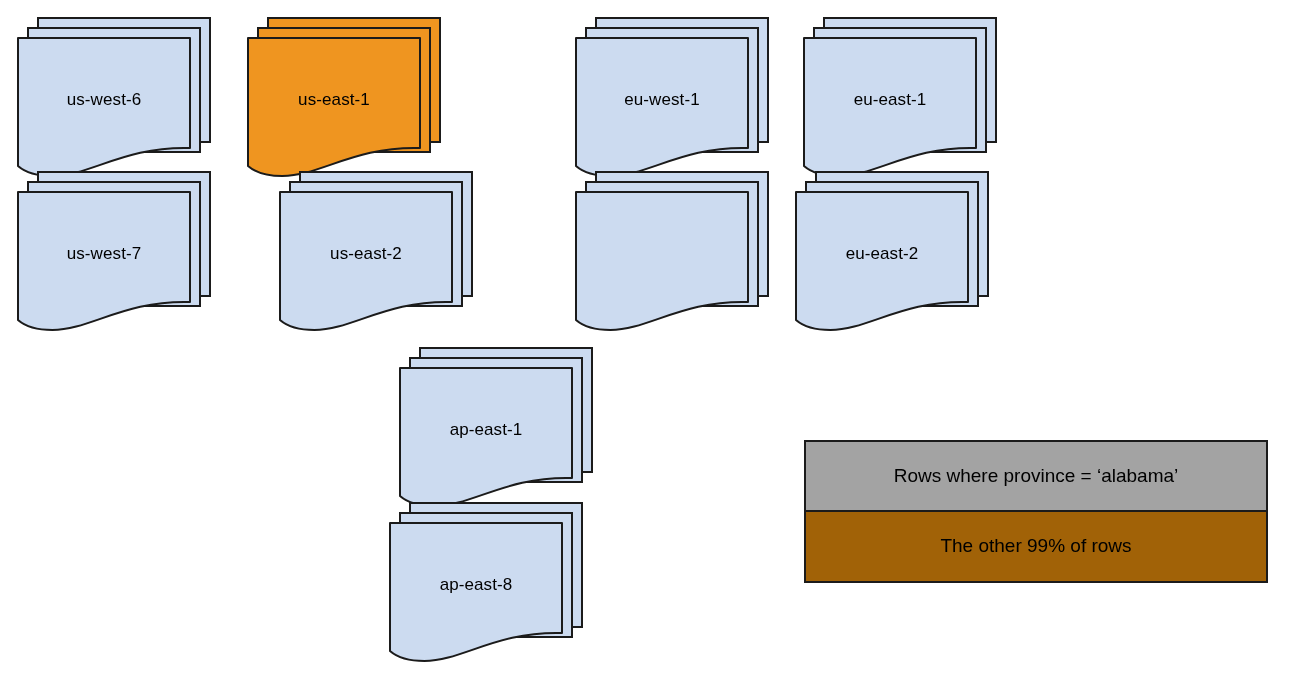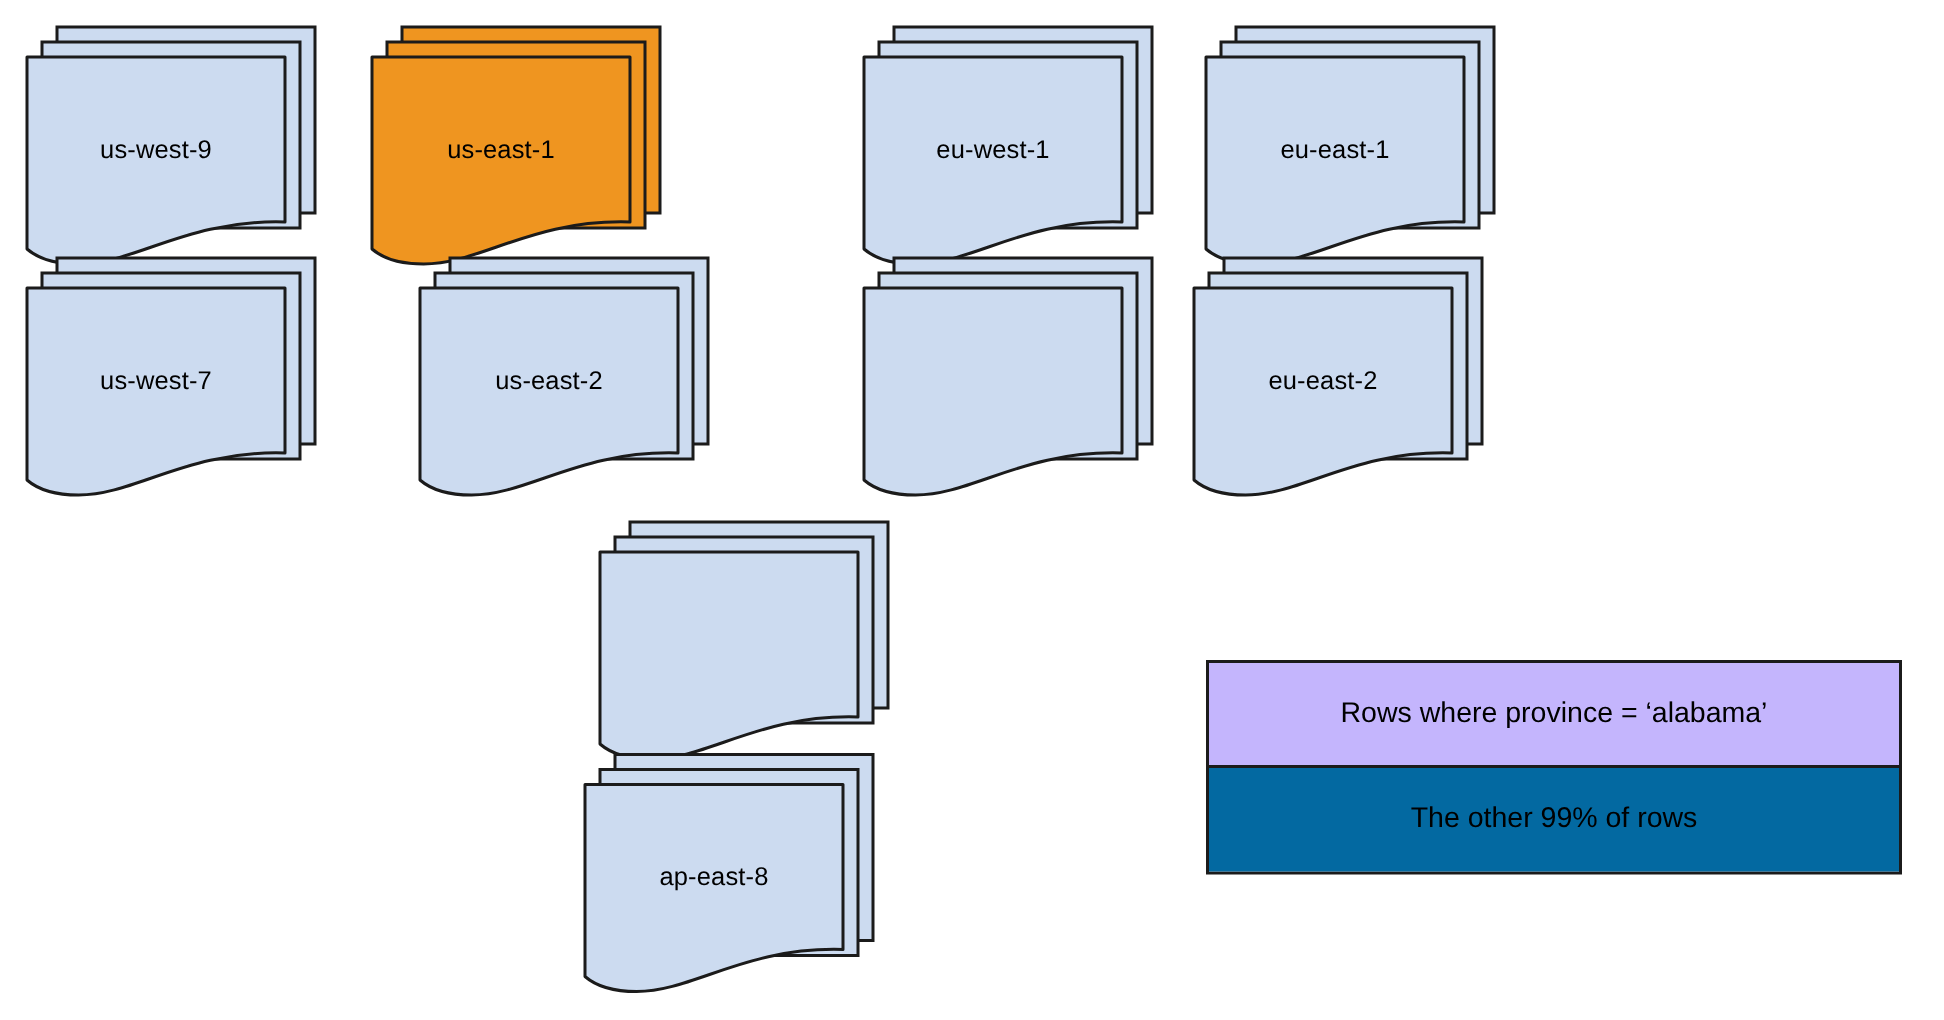--- a/index.html
+++ b/index.html
@@ -76,21 +76,21 @@
 
 <div id="canvas">
 
   <div id="groups-layer">
       <div class="doc-group" style="left: 18px; top: 18px;">
         <svg width="210" height="162" viewBox="0 0 210 162">
           <rect x="20" y="0" width="172" height="124" fill="#ccdbf0" stroke="#1b1b1b" stroke-width="2"></rect>
           <rect x="10" y="10" width="172" height="124" fill="#ccdbf0" stroke="#1b1b1b" stroke-width="2"></rect>
           <path d="M 0,20 L 172,20 L 172,130 C 106.64,128 72.24,158 34.4,158 C 17.2,158 6.88,154 0,148 Z" fill="#ccdbf0" stroke="#1b1b1b" stroke-width="2" stroke-linejoin="round"></path>
         </svg>
-        <div class="doc-label" style="top: 20px;">us-west-9</div>
+        <div class="doc-label" style="top: 20px;">us-west-6</div>
       </div>
       <div class="doc-group" style="left: 248px; top: 18px;">
         <svg width="210" height="162" viewBox="0 0 210 162">
           <rect x="20" y="0" width="172" height="124" fill="#ef9520" stroke="#1b1b1b" stroke-width="2"></rect>
           <rect x="10" y="10" width="172" height="124" fill="#ef9520" stroke="#1b1b1b" stroke-width="2"></rect>
           <path d="M 0,20 L 172,20 L 172,130 C 106.64,128 72.24,158 34.4,158 C 17.2,158 6.88,154 0,148 Z" fill="#ef9520" stroke="#1b1b1b" stroke-width="2" stroke-linejoin="round"></path>
         </svg>
         <div class="doc-label" style="top: 20px;">us-east-1</div>
       </div>
       <div class="doc-group" style="left: 576px; top: 18px;">
@@ -139,33 +139,34 @@
           <path d="M 0,20 L 172,20 L 172,130 C 106.64,128 72.24,158 34.4,158 C 17.2,158 6.88,154 0,148 Z" fill="#ccdbf0" stroke="#1b1b1b" stroke-width="2" stroke-linejoin="round"></path>
         </svg>
         <div class="doc-label" style="top: 20px;">eu-east-2</div>
       </div>
       <div class="doc-group" style="left: 400px; top: 348px;">
         <svg width="210" height="162" viewBox="0 0 210 162">
           <rect x="20" y="0" width="172" height="124" fill="#ccdbf0" stroke="#1b1b1b" stroke-width="2"></rect>
           <rect x="10" y="10" width="172" height="124" fill="#ccdbf0" stroke="#1b1b1b" stroke-width="2"></rect>
           <path d="M 0,20 L 172,20 L 172,130 C 106.64,128 72.24,158 34.4,158 C 17.2,158 6.88,154 0,148 Z" fill="#ccdbf0" stroke="#1b1b1b" stroke-width="2" stroke-linejoin="round"></path>
         </svg>
+        <div class="doc-label" style="top: 20px;">ap-east-1</div>
       </div>
       <div class="doc-group" style="left: 390px; top: 503px;">
         <svg width="210" height="162" viewBox="0 0 210 162">
           <rect x="20" y="0" width="172" height="124" fill="#ccdbf0" stroke="#1b1b1b" stroke-width="2"></rect>
           <rect x="10" y="10" width="172" height="124" fill="#ccdbf0" stroke="#1b1b1b" stroke-width="2"></rect>
           <path d="M 0,20 L 172,20 L 172,130 C 106.64,128 72.24,158 34.4,158 C 17.2,158 6.88,154 0,148 Z" fill="#ccdbf0" stroke="#1b1b1b" stroke-width="2" stroke-linejoin="round"></path>
         </svg>
         <div class="doc-label" style="top: 20px;">ap-east-8</div>
       </div>
     </div>
 
   <div id="legend">
-    <div class="legend-row top" style="background: #c4b5fd; text-align: right;">
+    <div class="legend-row top" style="background: #a3a3a3; text-align: right;">
       <span>Rows where province = ‘alabama’</span>
     </div>
-    <div class="legend-row bottom" style="background: #0369a1;">
+    <div class="legend-row bottom" style="background: #a16207;">
       <span>The other 99% of rows</span>
     </div>
   </div>
 
 </div>
 
 </body></html>

